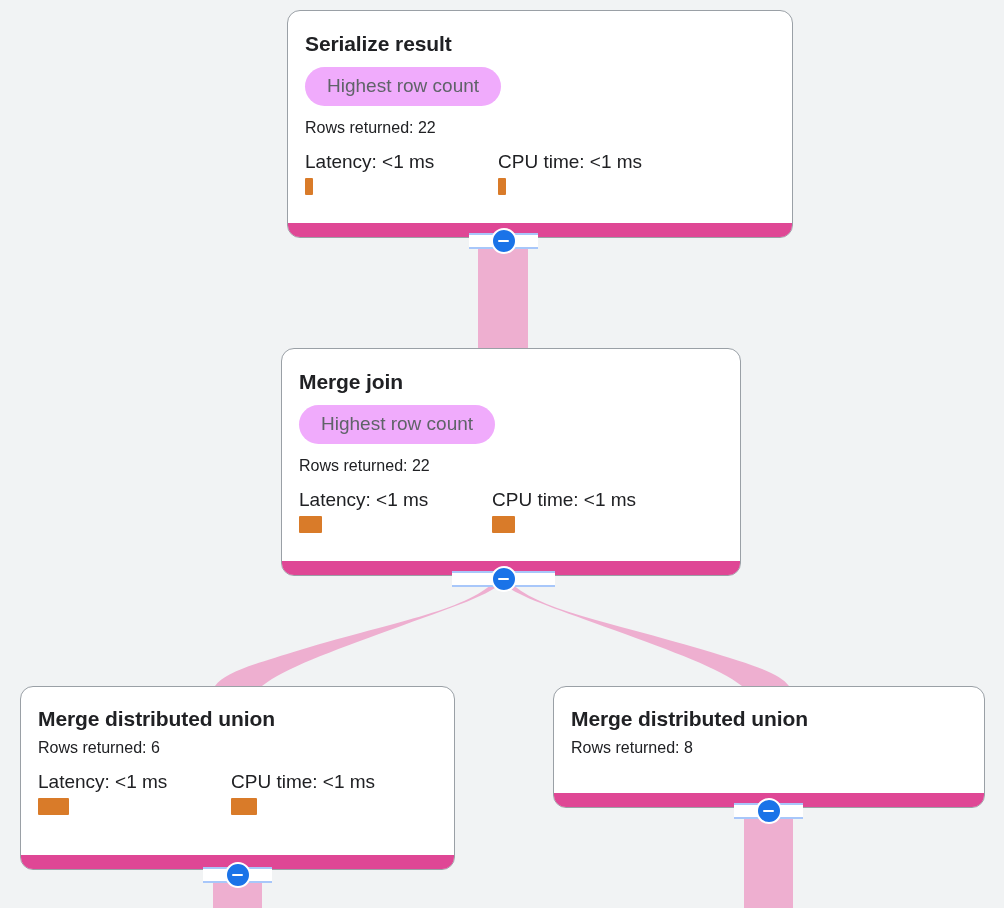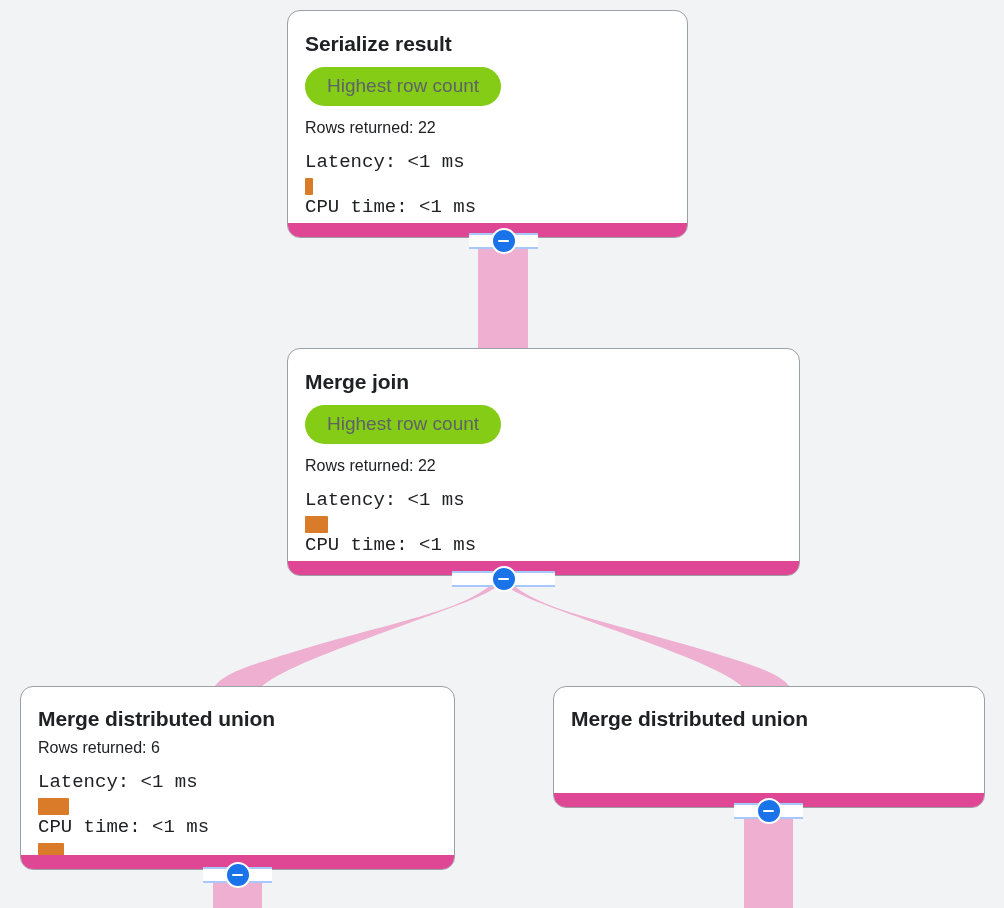--- a/index.html
+++ b/index.html
@@ -48,40 +48,39 @@
     font-size: 21px;
     line-height: 26px;
     font-weight: 700;
     color: #202124;
     letter-spacing: -0.1px;
     margin: 0 0 10px 0;
     white-space: nowrap;
   }
   .node-chip {
     display: inline-block;
-    background: #84cc16;
+    background: #f0abfc;
     color: #5f6368;
     font-size: 19px;
     line-height: 22px;
     padding: 8px 22px 9px 22px;
     border-radius: 20px;
     margin: 0 0 8px 0;
     white-space: nowrap;
   }
   .node-rows {
     font-size: 16px;
     line-height: 24px;
     color: #202124;
     margin: 2px 0 10px 0;
     white-space: nowrap;
   }
   .node-metrics {
     display: flex;
-    flex-direction: column;
-    font-family: Liberation Mono, monospace;
+    flex-direction: row;
   }
   .metric {
     display: flex;
     flex-direction: column;
   }
   .metric.latency { width: 193px; }
   .metric-label {
     font-size: 19px;
     line-height: 24px;
     color: #202124;
@@ -170,21 +169,21 @@
              L 742,686
              C 719,668  674,652  614,630
              C 549,606  512,595  500,580
              Z" fill="#eeafd0"></path>
 
     <path d="M213,876 L262,876 L262,908 L213,908 Z" fill="#eeafd0"></path>
 
     <path d="M744,814 L793,814 L793,908 L744,908 Z" fill="#eeafd0"></path>
   </svg>
 
-  <div class="node" style="left:287px; top:10px; width:401px; height:228px;">
+  <div class="node" style="left:287px; top:10px; width:506px; height:228px;">
     <div class="node-body">
       <div class="node-title">Serialize result</div>
       <div class="node-chip">Highest row count</div>
       <div class="node-rows">Rows returned: 22</div>
       <div class="node-metrics">
         <div class="metric latency">
           <div class="metric-label">Latency: &lt;1 ms</div>
           <div class="metric-bar" style="width:8px;"></div>
         </div>
         <div class="metric cpu">
@@ -197,21 +196,21 @@
   </div>
 
   <div class="toggle" style="left:469px; top:228px; width:69px;">
     <div class="toggle-rail left" style="width:25px;"></div>
     <div class="toggle-rail right" style="width:25px;"></div>
     <div class="toggle-btn">
       <span class="minus"></span>
     </div>
   </div>
 
-  <div class="node" style="left:287px; top:348px; width:513px; height:228px;">
+  <div class="node" style="left:281px; top:348px; width:460px; height:228px;">
     <div class="node-body">
       <div class="node-title">Merge join</div>
       <div class="node-chip">Highest row count</div>
       <div class="node-rows">Rows returned: 22</div>
       <div class="node-metrics">
         <div class="metric latency">
           <div class="metric-label">Latency: &lt;1 ms</div>
           <div class="metric-bar" style="width:23px;"></div>
         </div>
         <div class="metric cpu">
@@ -253,20 +252,21 @@
     <div class="toggle-rail left" style="width:25px;"></div>
     <div class="toggle-rail right" style="width:25px;"></div>
     <div class="toggle-btn">
       <span class="minus"></span>
     </div>
   </div>
 
   <div class="node" style="left:553px; top:686px; width:432px; height:122px;">
     <div class="node-body" style="padding-top:19px;">
       <div class="node-title" style="margin-bottom:4px;">Merge distributed union</div>
+      <div class="node-rows" style="margin-bottom:0;">Rows returned: 8</div>
     </div>
     <div class="node-bar"></div>
   </div>
 
   <div class="toggle" style="left:734px; top:798px; width:69px;">
     <div class="toggle-rail left" style="width:25px;"></div>
     <div class="toggle-rail right" style="width:25px;"></div>
     <div class="toggle-btn">
       <span class="minus"></span>
     </div>

